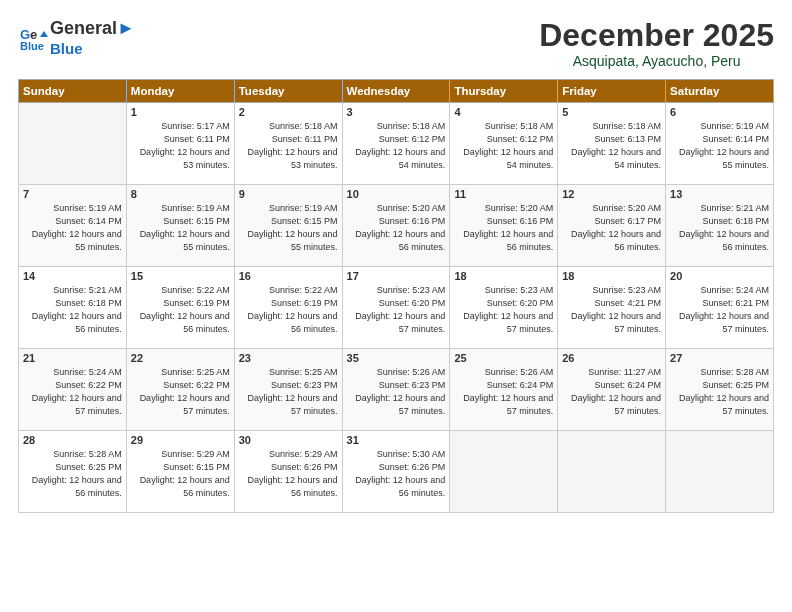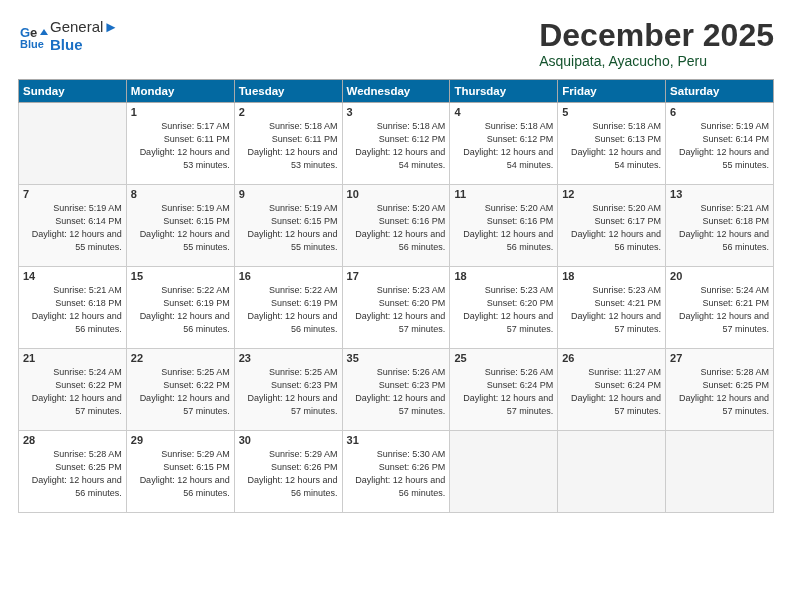--- a/index.html
+++ b/index.html
@@ -25,40 +25,40 @@
     .logo {
       display: flex;
       align-items: center;
     }
     .logo-icon {
       width: 30px;
       height: 30px;
       margin-right: 2px;
     }
     .title-block {
-      text-align: left;
+      text-align: center;
       margin-left: 20px;
     }
     .month-title {
       font-size: 32px;
       font-weight: bold;
       color: #333;
       line-height: 1.1;
     }
     .subtitle {
       font-size: 14px;
       color: #14532d;
     }
     table {
       width: 100%;
       border-collapse: collapse;
       table-layout: fixed;
     }
     thead tr th {
-      background-color: #0369a1;
+      background-color: #a16207;
       color: #fff;
       font-size: 11.5px;
       font-weight: bold;
       padding: 5px 4px;
       text-align: left;
       border: 1px solid #aaa;
     }
     tbody tr td {
       border: 1px solid #ccc;
       vertical-align: top;
@@ -94,21 +94,21 @@
 <div class="page">
   <div class="header">
     <div class="logo">
       <svg class="logo-icon" viewBox="0 0 30 30">
         <text x="2" y="16" font-size="13" font-weight="bold" fill="#1a6fc4">G</text>
         <text x="12" y="16" font-size="13" font-weight="bold" fill="#333">e</text>
         <polygon points="26,8 30,14 22,14" fill="#1a6fc4"></polygon>
         <text x="2" y="27" font-size="11" font-weight="bold" fill="#1a6fc4">Blue</text>
       </svg>
       <div style="line-height:1.2;">
-        <div style="font-size:15px;font-weight:normal;color:#333;">General<span style="color:#1a6fc4;">►</span></div>
+        <div style="font-size:18px;font-weight:bold;color:#333;">General<span style="color:#1a6fc4;">►</span></div>
         <div style="font-size:15px;font-weight:bold;color:#1a6fc4;">Blue</div>
       </div>
     </div>
     <div class="title-block">
       <div class="month-title">December 2025</div>
       <div class="subtitle">Asquipata, Ayacucho, Peru</div>
     </div>
   </div>
 
   <table>

